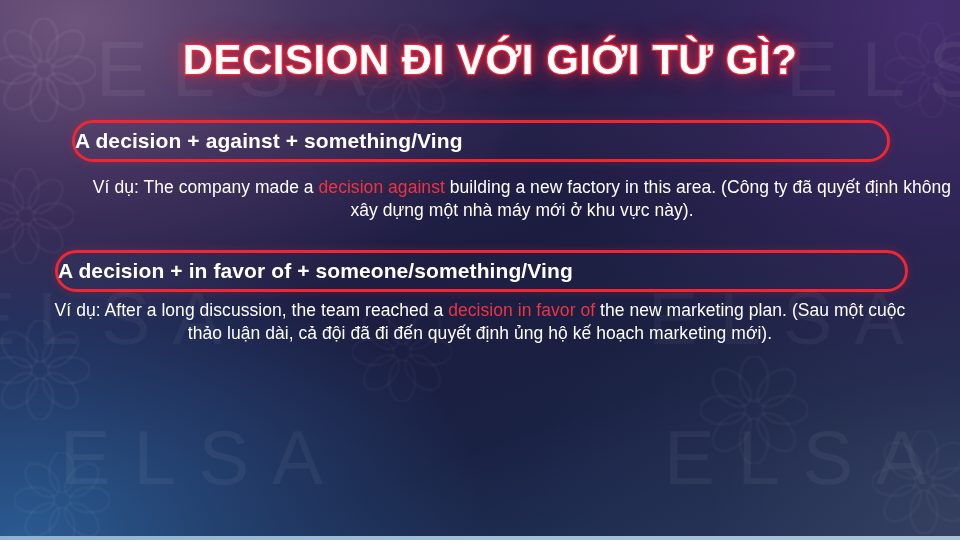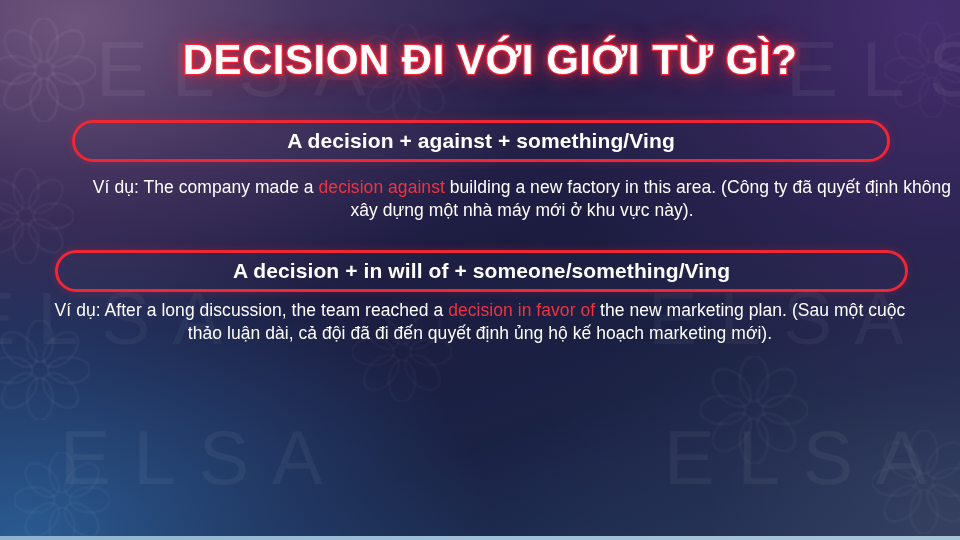--- a/index.html
+++ b/index.html
@@ -78,21 +78,21 @@
   }
 
   
   .pill {
     position: absolute;
     box-sizing: border-box;
     border: 3.5px solid #ef2633;
     border-radius: 999px;
     display: flex;
     align-items: center;
-    justify-content: center;
+    justify-content: flex-start;
     background: rgba(255,255,255,0.012);
     box-shadow: 0 0 10px rgba(239, 38, 51, 0.25);
   }
   .pill-text {
     color: #ffffff;
     font-weight: bold;
     font-size: 21px;
     letter-spacing: 0.1px;
     white-space: nowrap;
   }
@@ -271,21 +271,21 @@
   <div class="title">DECISION ĐI VỚI GIỚI TỪ GÌ?</div>
 
   <div class="pill" id="pill-1">
     <span class="pill-text">A decision + against + something/Ving</span>
   </div>
   <div class="example" id="ex-1">
     <span>Ví dụ: The company made a </span><span class="hl">decision against</span><span> building a new factory in this area. (Công ty đã quyết định không xây dựng một nhà máy mới ở khu vực này).</span>
   </div>
 
   <div class="pill" id="pill-2">
-    <span class="pill-text">A decision + in will of + someone/something/Ving</span>
+    <span class="pill-text">A decision + in favor of + someone/something/Ving</span>
   </div>
   <div class="example" id="ex-2">
     <span>Ví dụ: After a long discussion, the team reached a </span><span class="hl">decision in favor of</span><span> the new marketing plan. (Sau một cuộc thảo luận dài, cả đội đã đi đến quyết định ủng hộ kế hoạch marketing mới).</span>
   </div>
 
 
   <div class="bottom-strip"></div>
 </div>
 
 </body></html>

